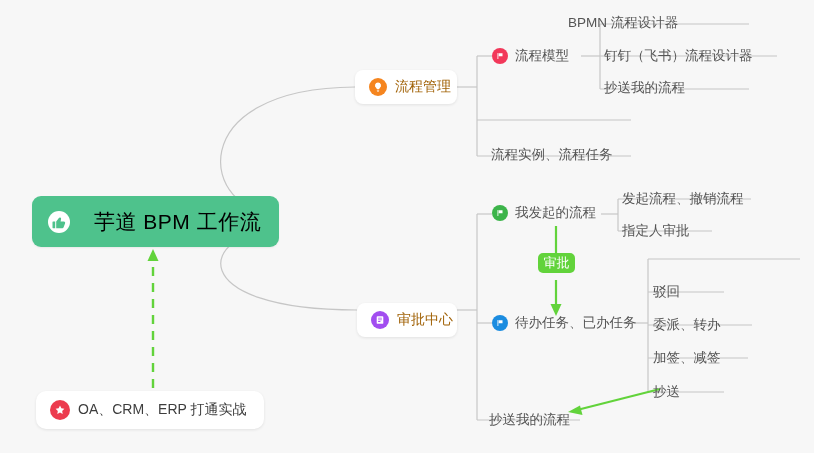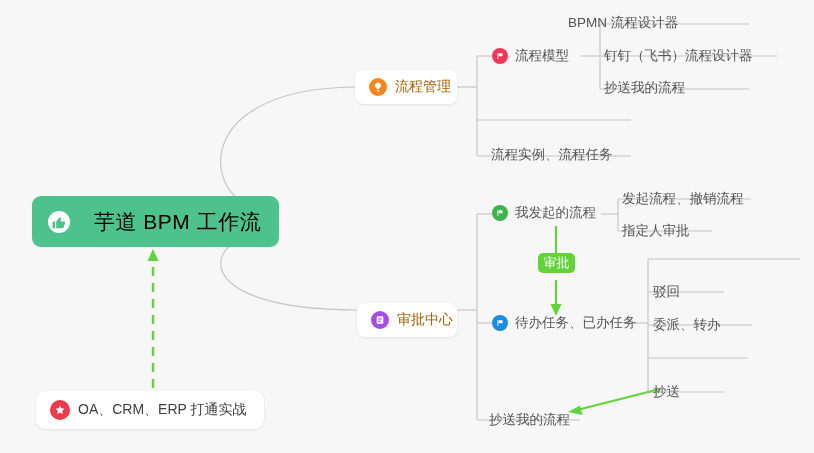--- a/index.html
+++ b/index.html
@@ -269,20 +269,23 @@
     </span>
     <span class="t-label">待办任务、已办任务</span>
   </div>
 
   <div class="text-node" style="left:653px; top:281px;">
     <span class="t-label">驳回</span>
   </div>
   <div class="text-node" style="left:653px; top:314px;">
     <span class="t-label">委派、转办</span>
   </div>
+  <div class="text-node" style="left:653px; top:347px;">
+    <span class="t-label">加签、减签</span>
+  </div>
   <div class="text-node" style="left:653px; top:381px;">
     <span class="t-label">抄送</span>
   </div>
 
   <div class="text-node" style="left:489px; top:409px;">
     <span class="t-label">抄送我的流程</span>
   </div>
 
   <div class="card-node" id="node-integration">
     <span class="ic ic-20 ic-star ic-center">

